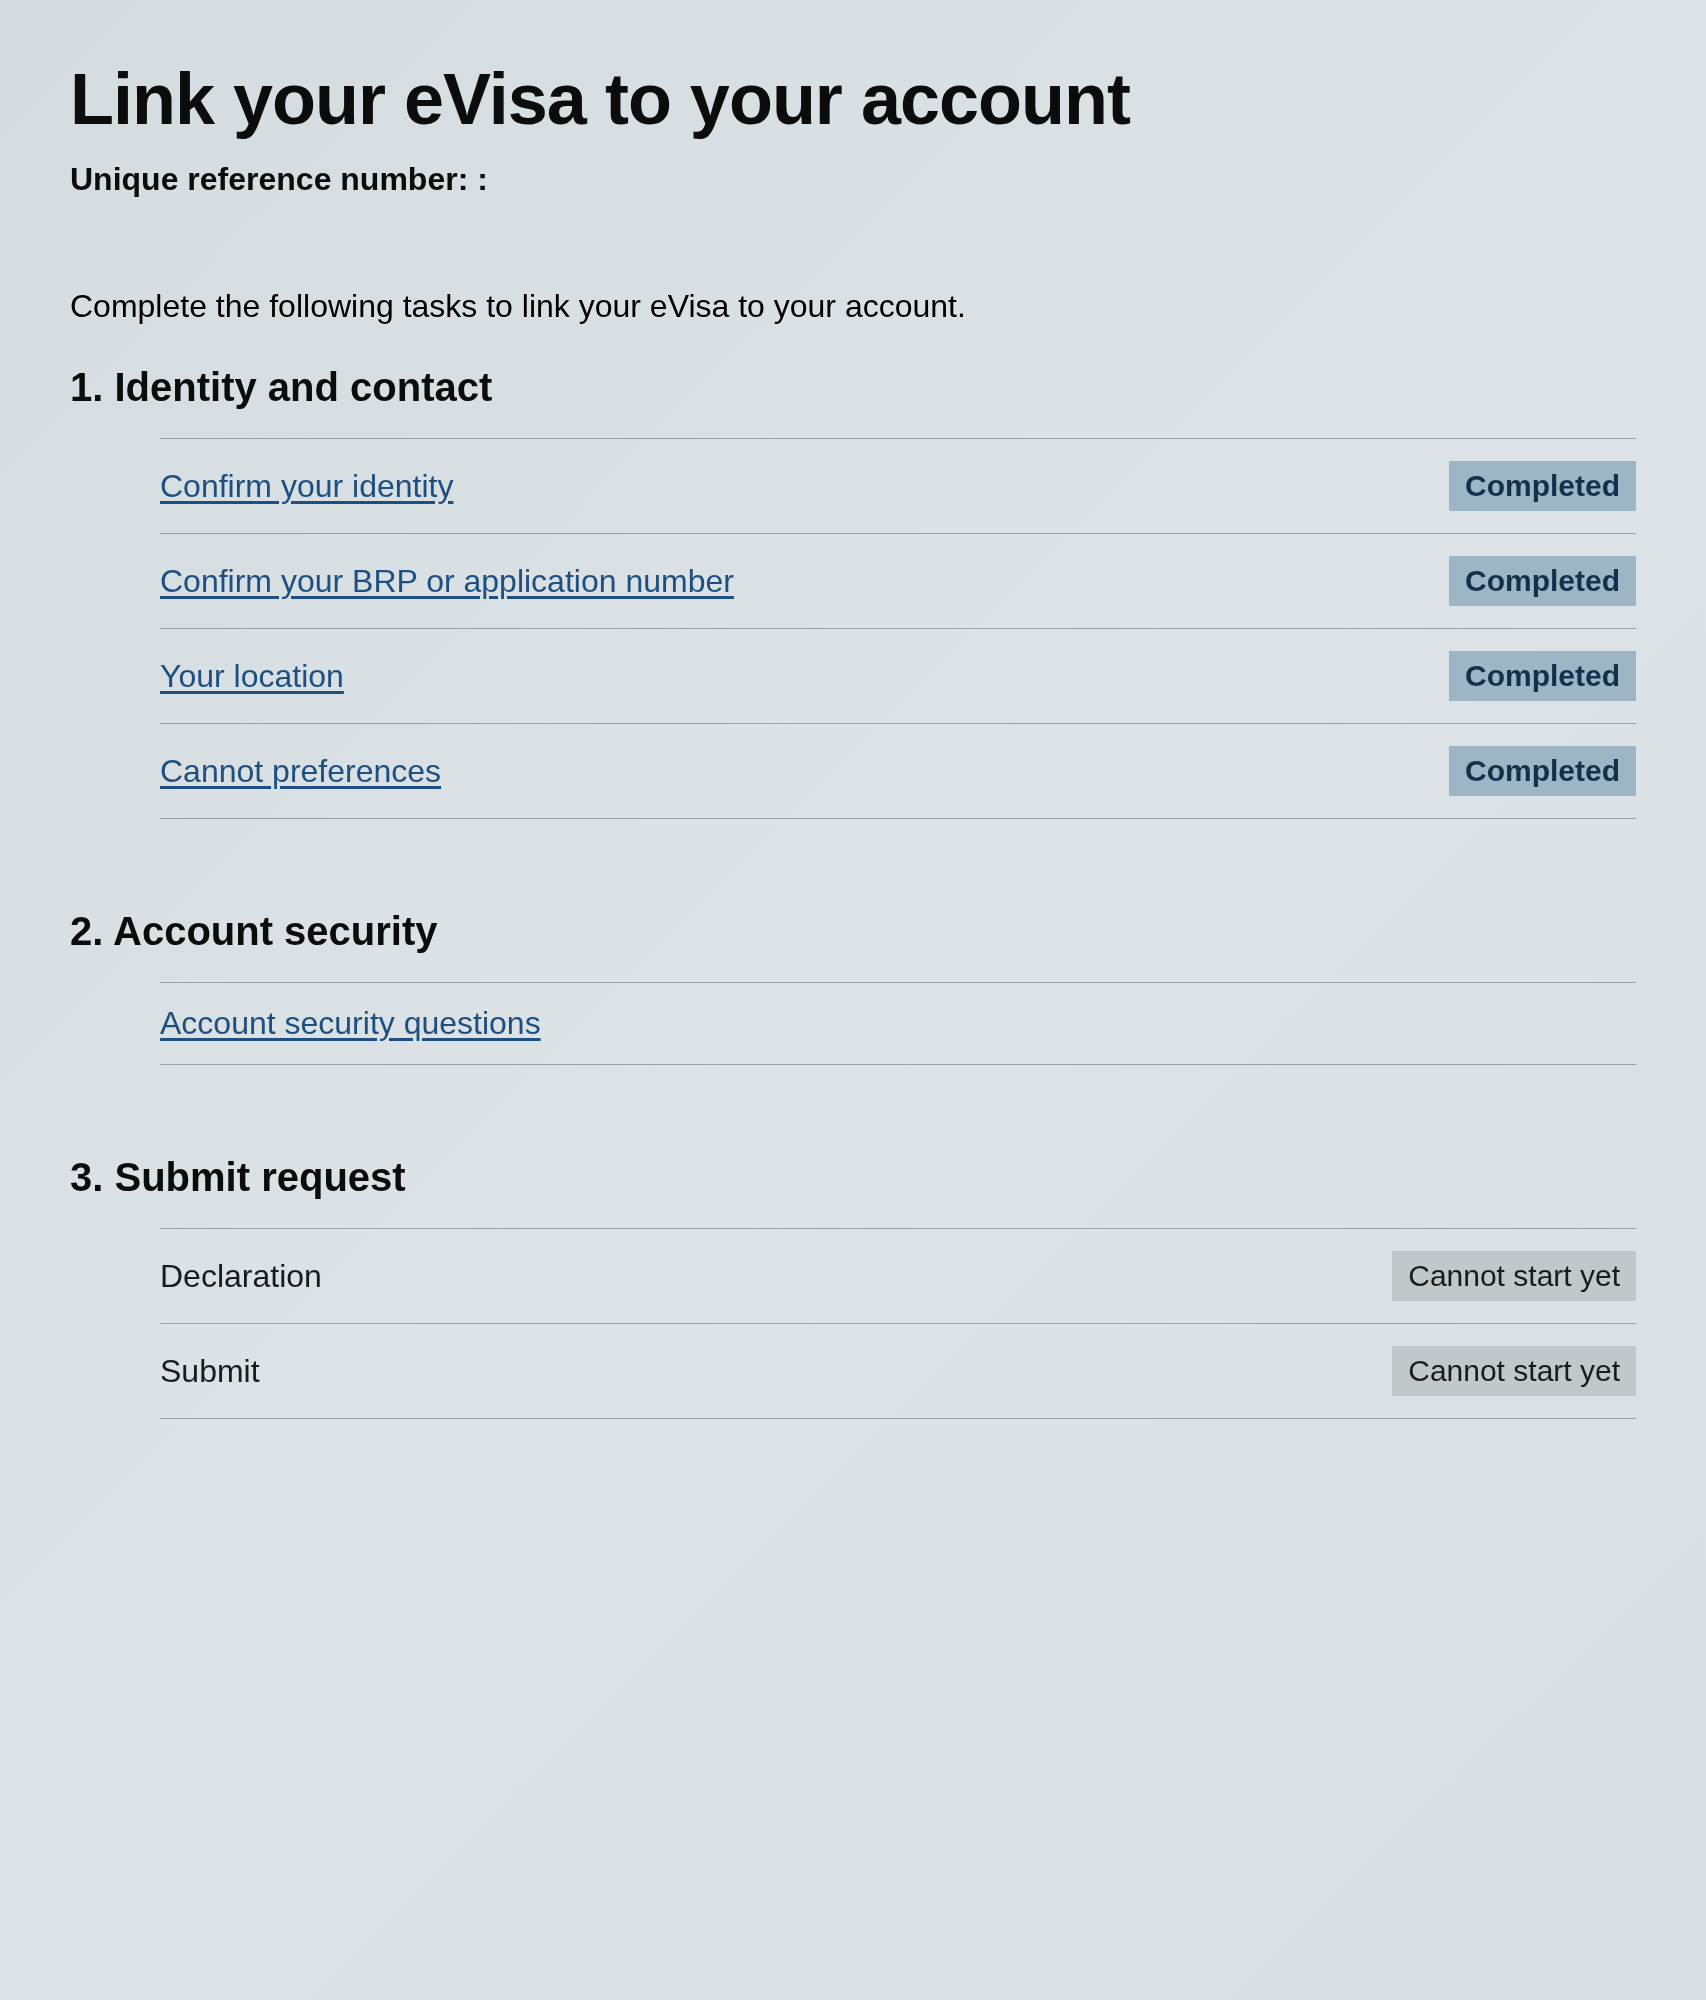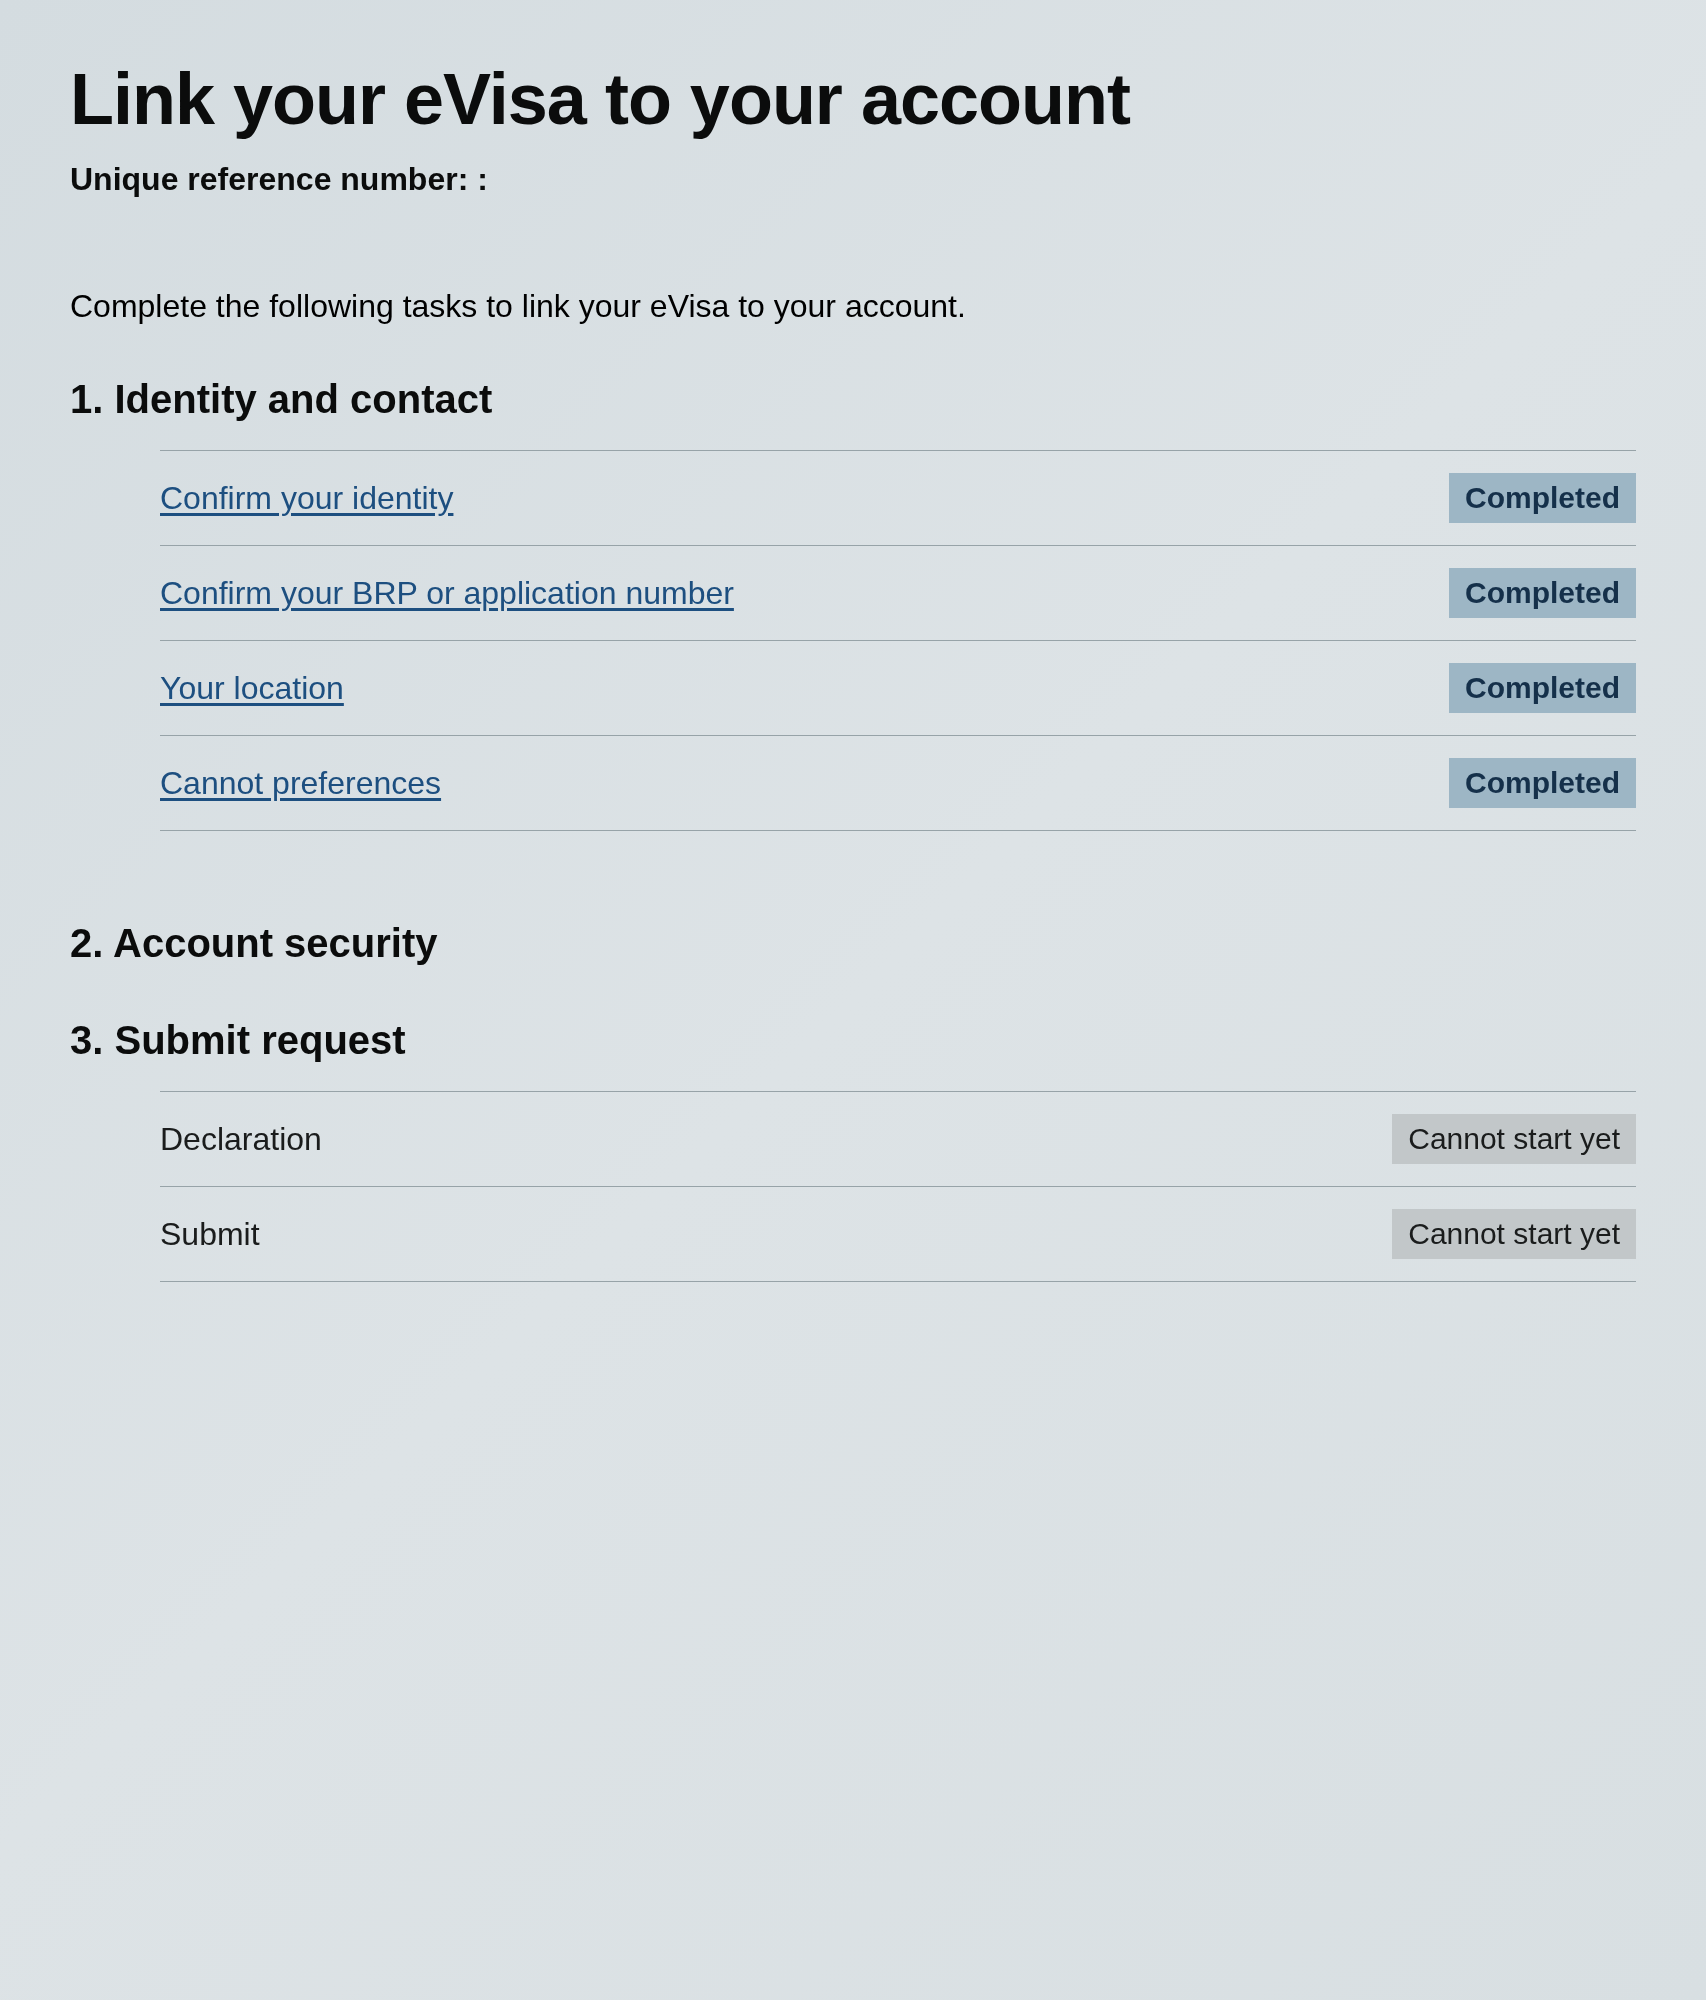--- a/index.html
+++ b/index.html
@@ -30,21 +30,21 @@
     .intro-text {
       font-size: 32px;
       font-weight: 400;
       margin-top: 90px;
       margin-bottom: 40px;
       color: #000000;
     }
     .section-heading {
       font-size: 40px;
       font-weight: 700;
-      margin-top: 52px;
+      margin-top: 40px;
       margin-bottom: 28px;
     }
     .task-list {
       margin-left: 70px;
       margin-bottom: 90px;
     }
     .task-row {
       display: flex;
       justify-content: space-between;
       align-items: center;
@@ -119,20 +119,26 @@
       </div>
       <div class="task-row">
         <a class="task-link">Cannot preferences</a>
         <span class="status-tag status-completed">Completed</span>
       </div>
     </div>
   </li>
 
   <li>
     <h2 class="section-heading">Account security</h2>
+    <div class="task-list">
+      <div class="task-row">
+        <a class="task-link">Account security questions</a>
+        <span></span>
+      </div>
+    </div>
   </li>
 
   <li>
     <h2 class="section-heading">Submit request</h2>
     <div class="task-list">
       <div class="task-row">
         <span class="task-plain">Declaration</span>
         <span class="status-tag status-cannot">Cannot start yet</span>
       </div>
       <div class="task-row">

